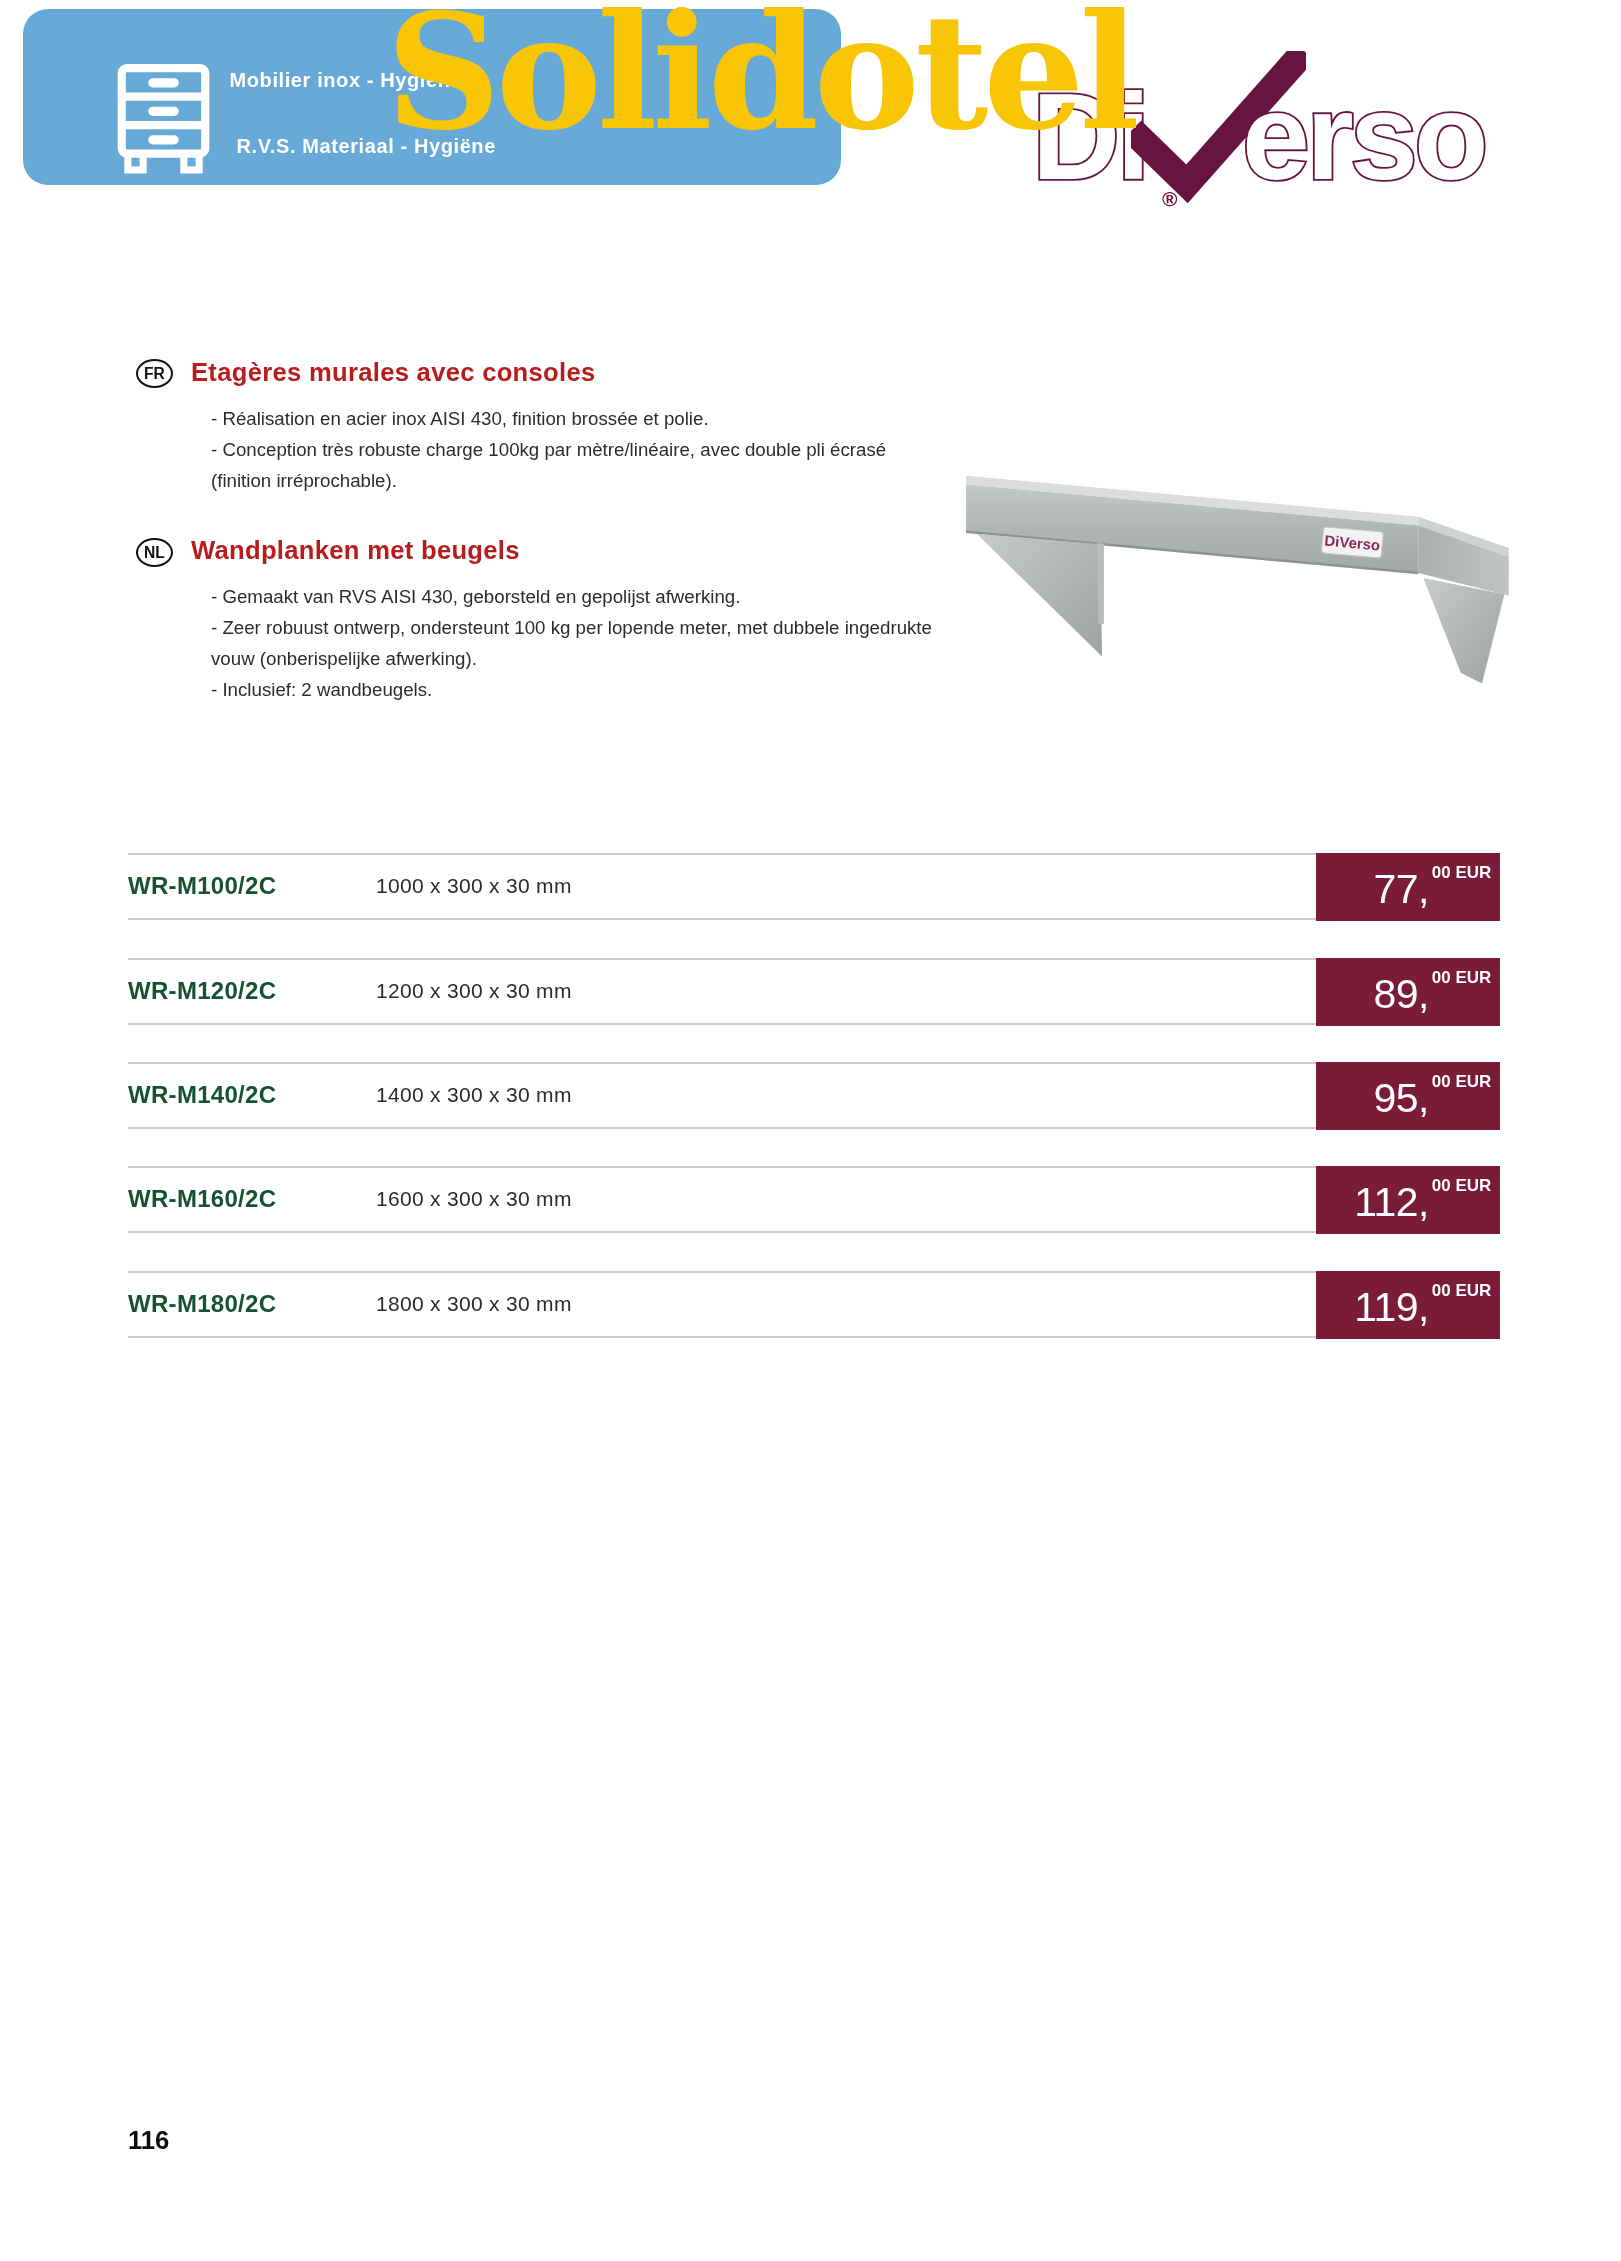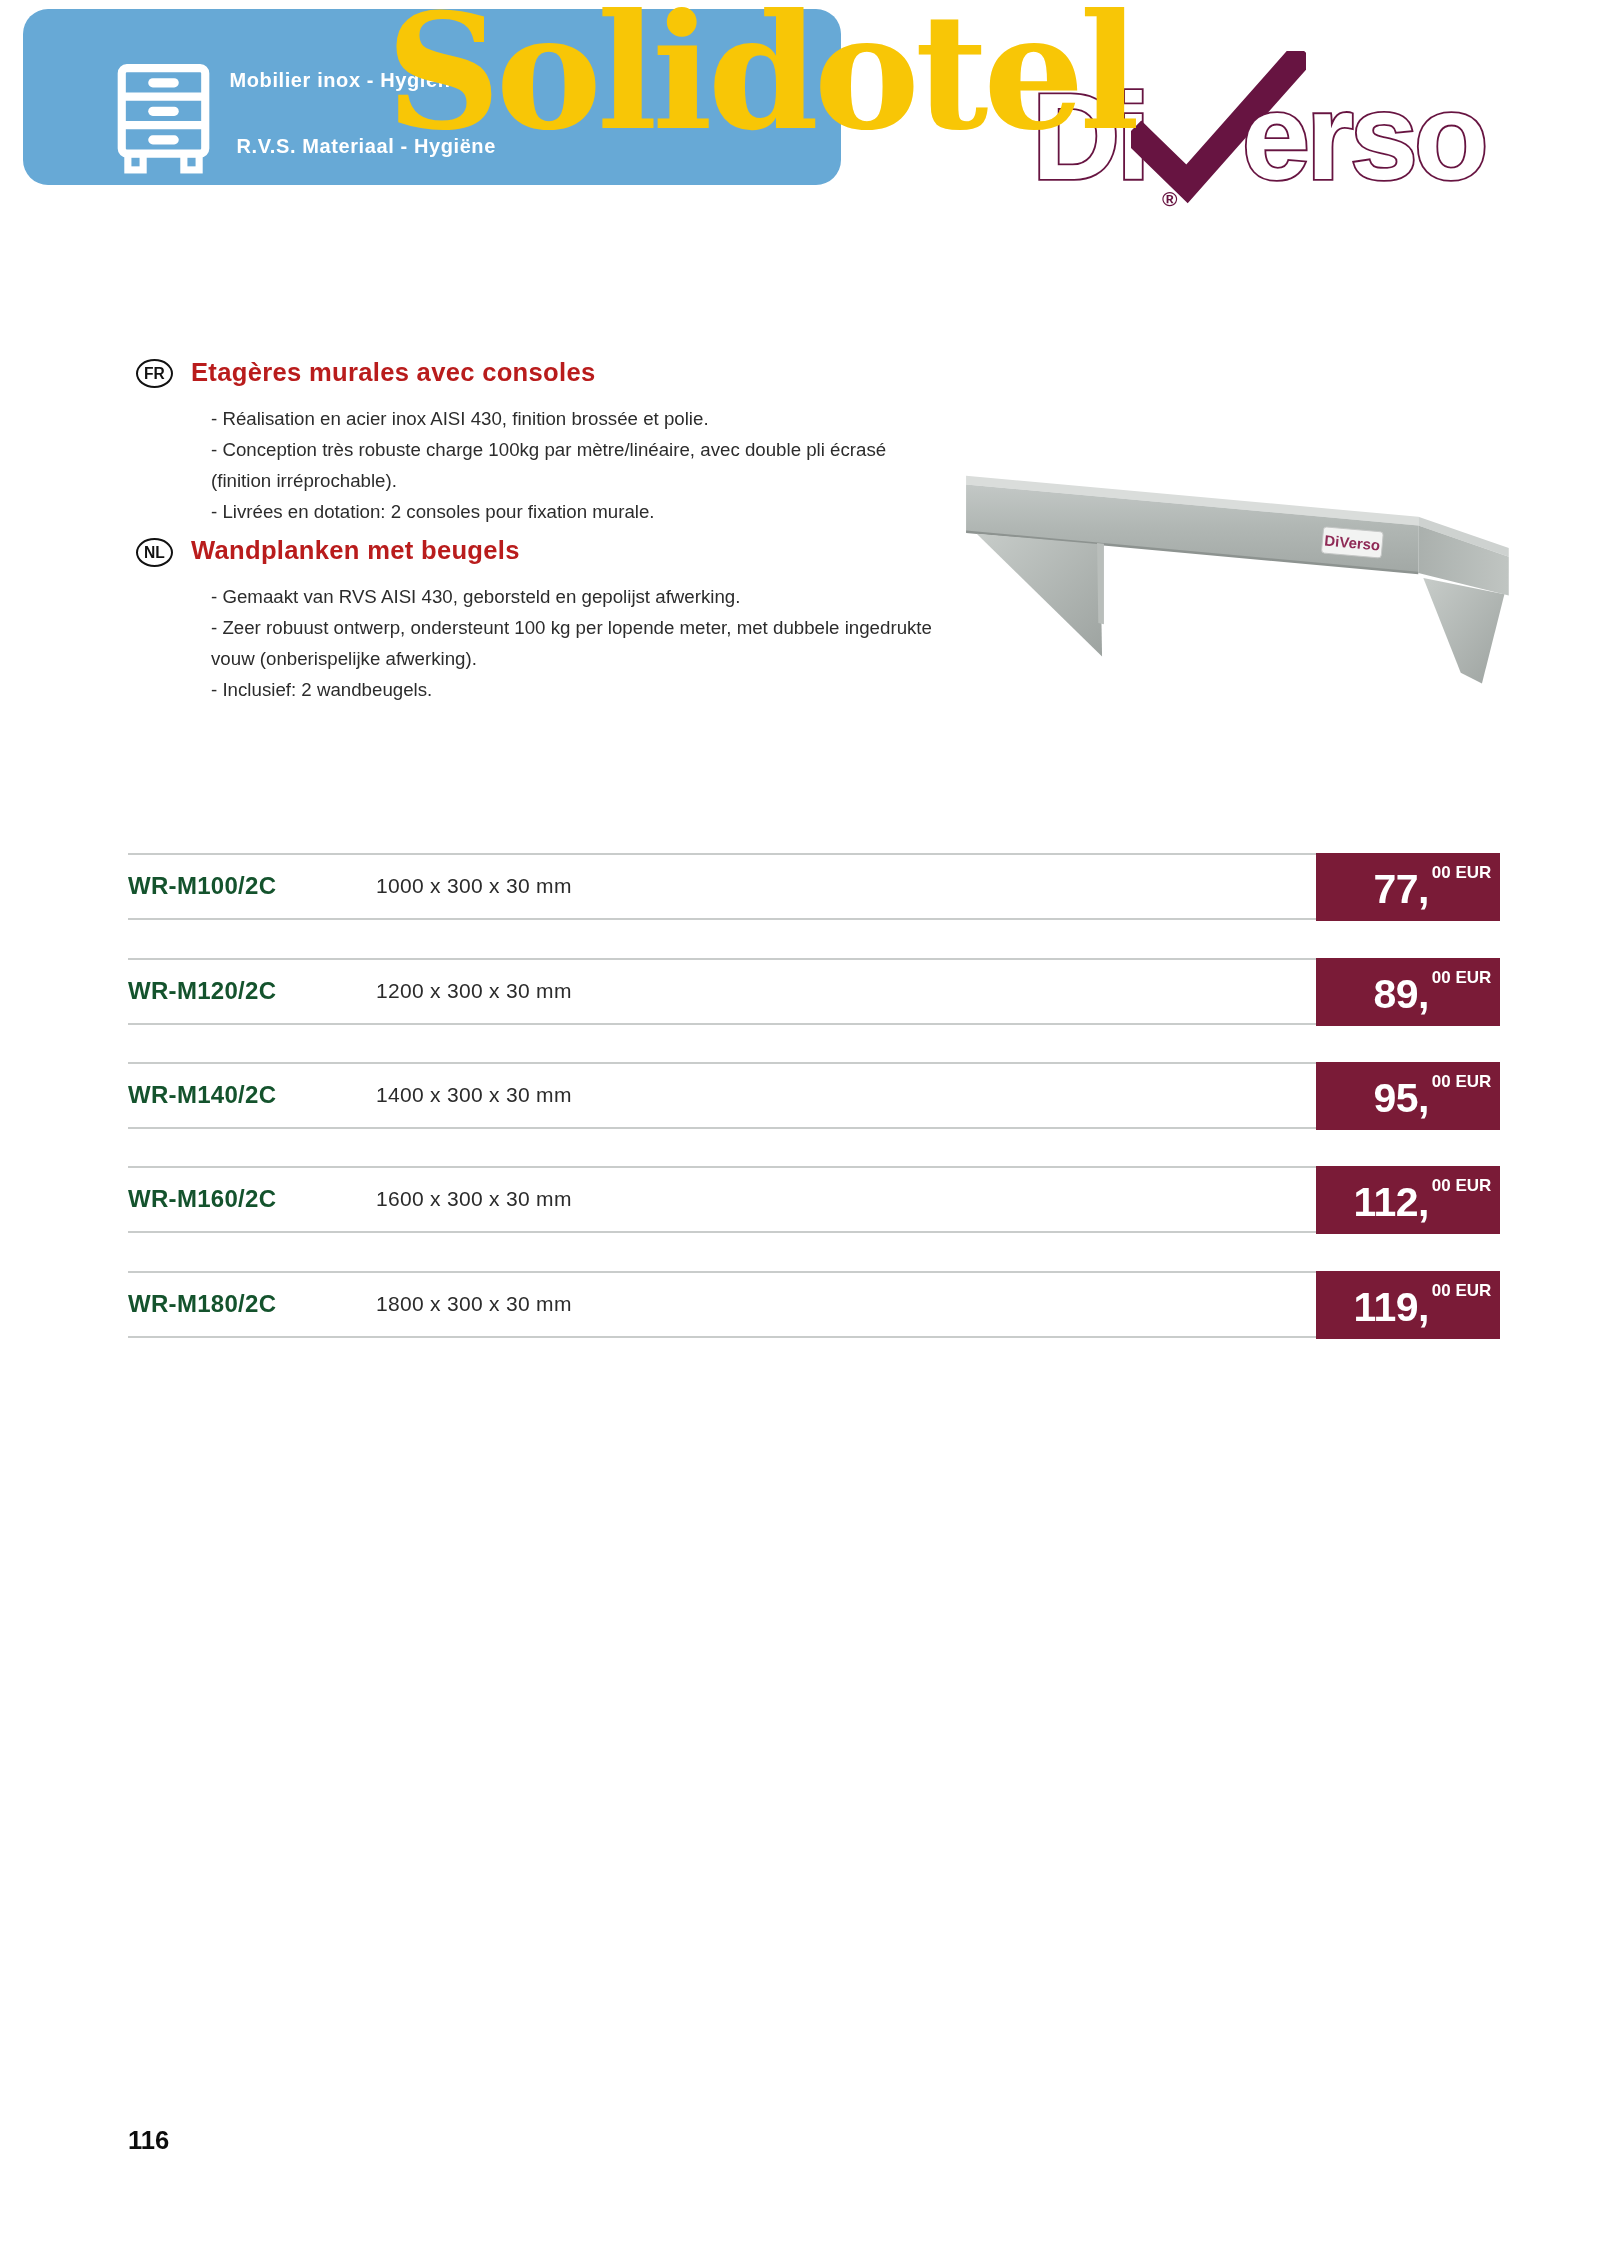--- a/index.html
+++ b/index.html
@@ -71,21 +71,21 @@
   .row-dims {
     position:absolute; left:248px; top:0; height:62px; line-height:62px;
     font-size:21px; color:#2b2b2b; letter-spacing:0.3px; white-space:nowrap;
   }
   .price-tag {
     position:absolute; right:0; top:-2.5px; bottom:-2.5px; width:184px;
     background:#7A1B37; color:#ffffff;
     display:flex; justify-content:flex-end; align-items:flex-start;
     padding:7.5px 8.7px 0 0;
   }
-  .price-main { font-size:41px; font-weight:700; line-height:41px; margin-top:8.7px; letter-spacing:-0.6px; }
+  .price-main { font-size:41px; font-weight:400; line-height:41px; margin-top:8.7px; letter-spacing:-0.6px; }
   .price-sup  { font-size:17px; font-weight:700; line-height:17px; margin:3.7px 0 0 3.1px; letter-spacing:0; white-space:nowrap; }
 
   
   .page-number { position:absolute; left:128px; top:2126px; font-size:25.6px; font-weight:700; color:#0d0d0d;text-align:right; }
 </style>
 </head>
 <body>
 
 <div id="page">
 
@@ -113,21 +113,20 @@
     </svg>
     <span class="dv-reg">®</span>
     <span class="dv-txt dv-erso">erso</span>
   </div>
 
   <div class="lang-badge badge-fr">FR</div>
   <div class="sec-heading head-fr">Etagères murales avec consoles</div>
   <div class="sec-bullets bullets-fr">
     <div>- Réalisation en acier inox AISI 430, finition brossée et polie.</div>
     <div>- Conception très robuste charge 100kg par mètre/linéaire, avec double pli écrasé (finition irréprochable).</div>
-    <div>- Livrées en dotation:  2 consoles pour fixation murale.</div>
   </div>
 
   <div class="lang-badge badge-nl">NL</div>
   <div class="sec-heading head-nl">Wandplanken met beugels</div>
   <div class="sec-bullets bullets-nl">
     <div>- Gemaakt van RVS AISI 430, geborsteld en gepolijst afwerking.</div>
     <div>- Zeer robuust ontwerp, ondersteunt 100 kg per lopende meter, met dubbele ingedrukte vouw (onberispelijke afwerking).</div>
     <div>- Inclusief: 2 wandbeugels.</div>
   </div>
 

